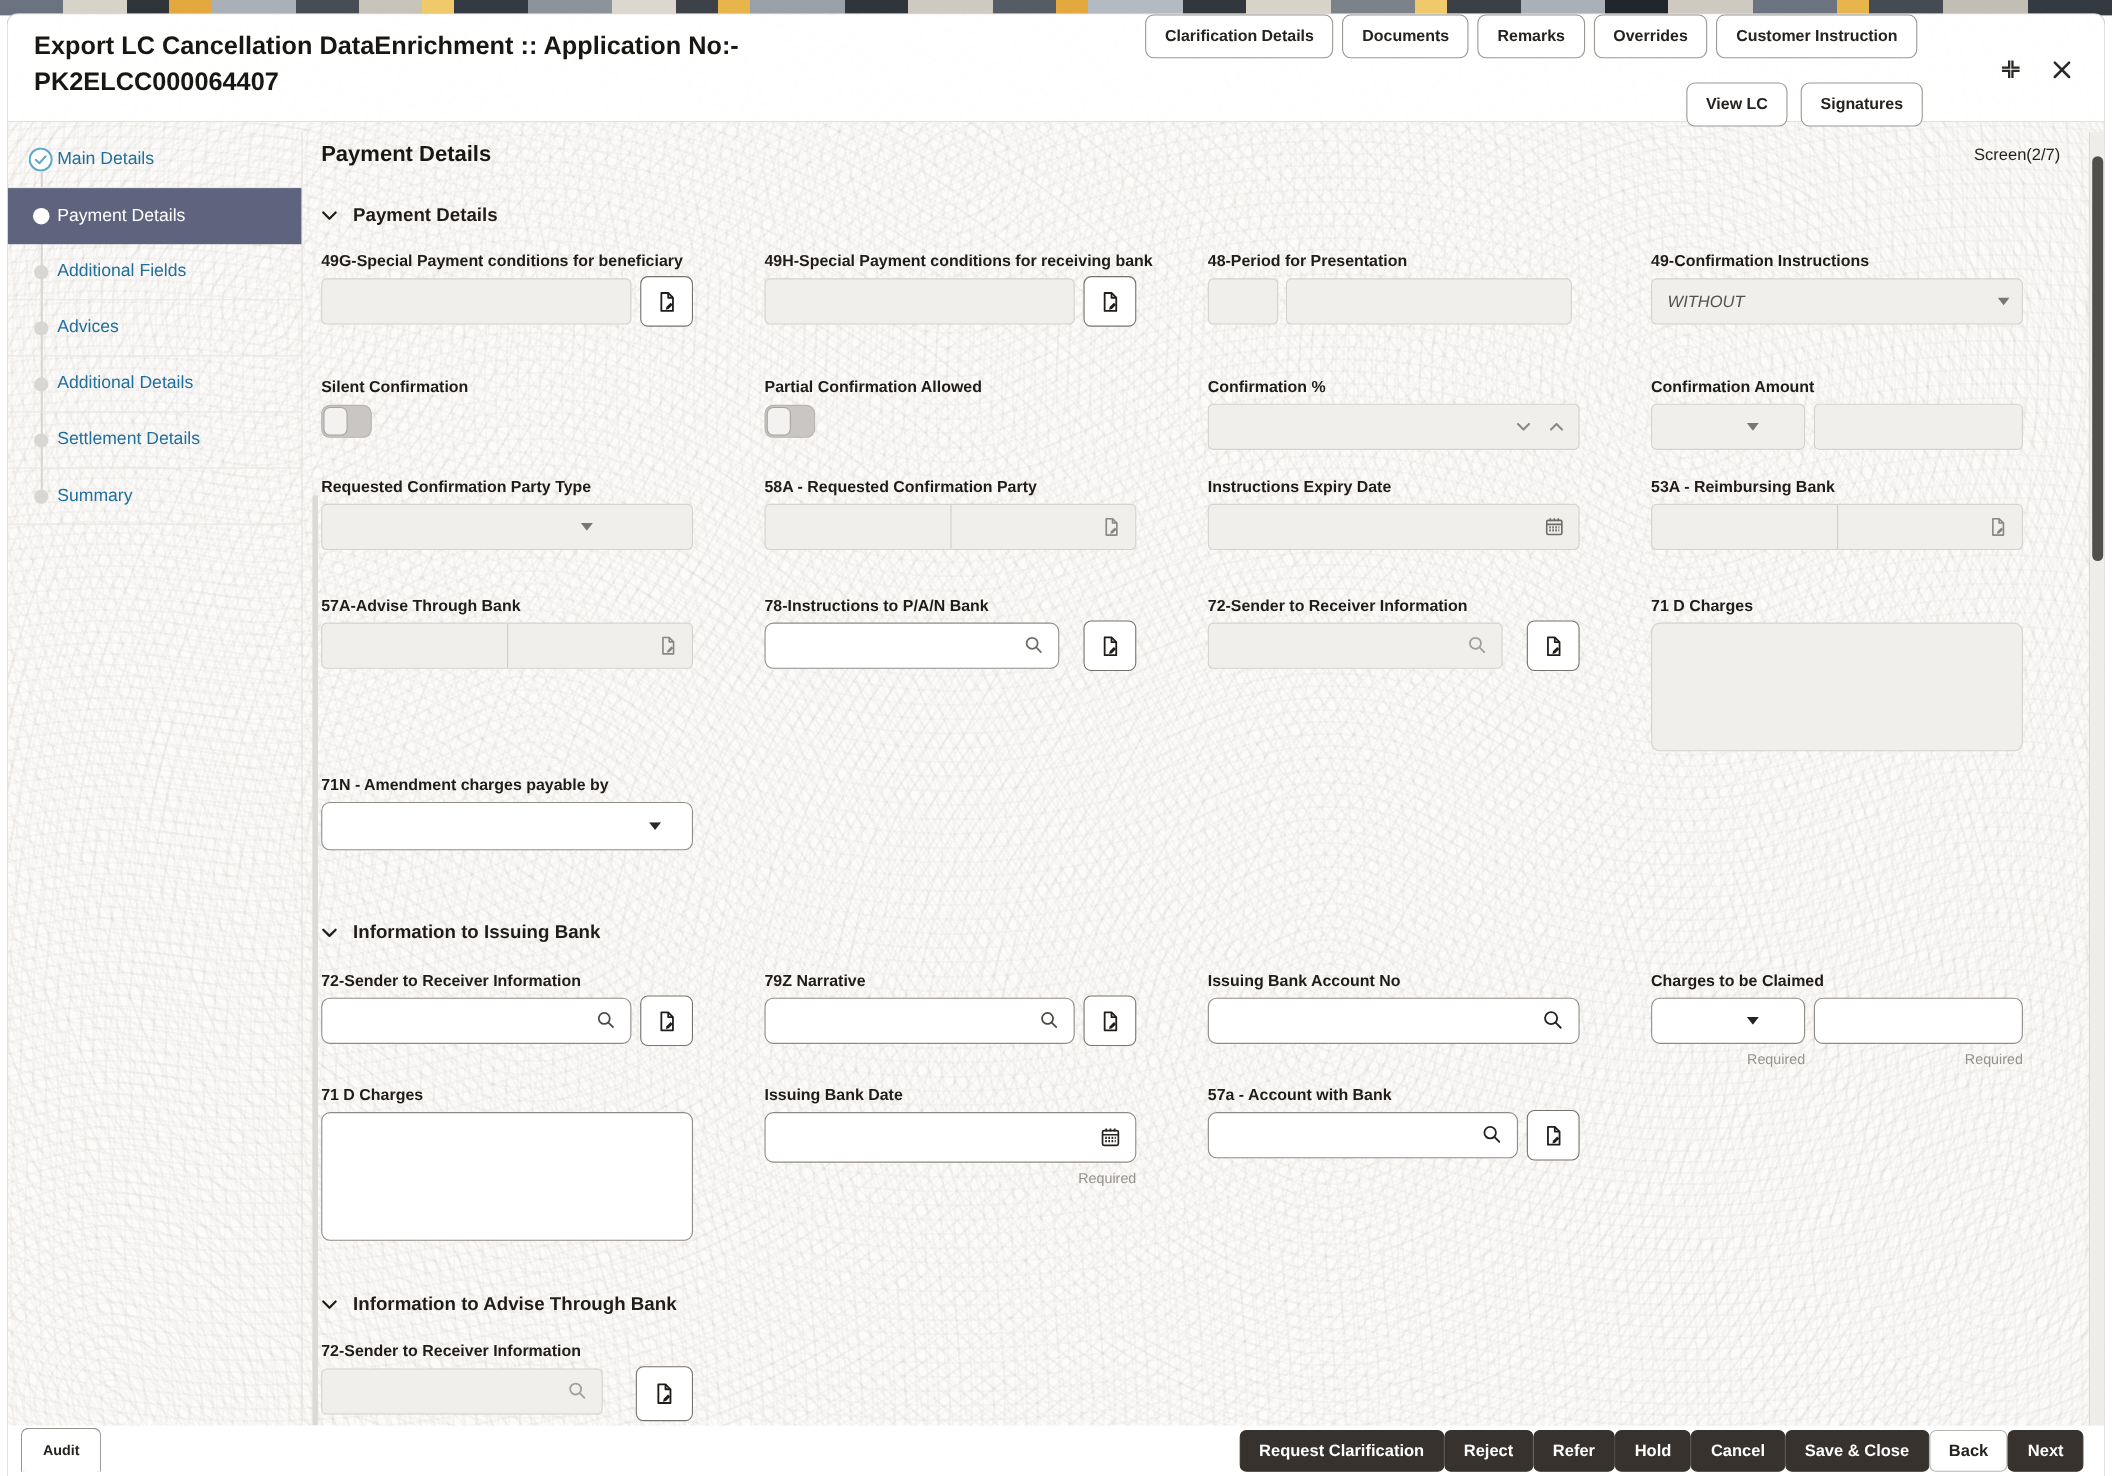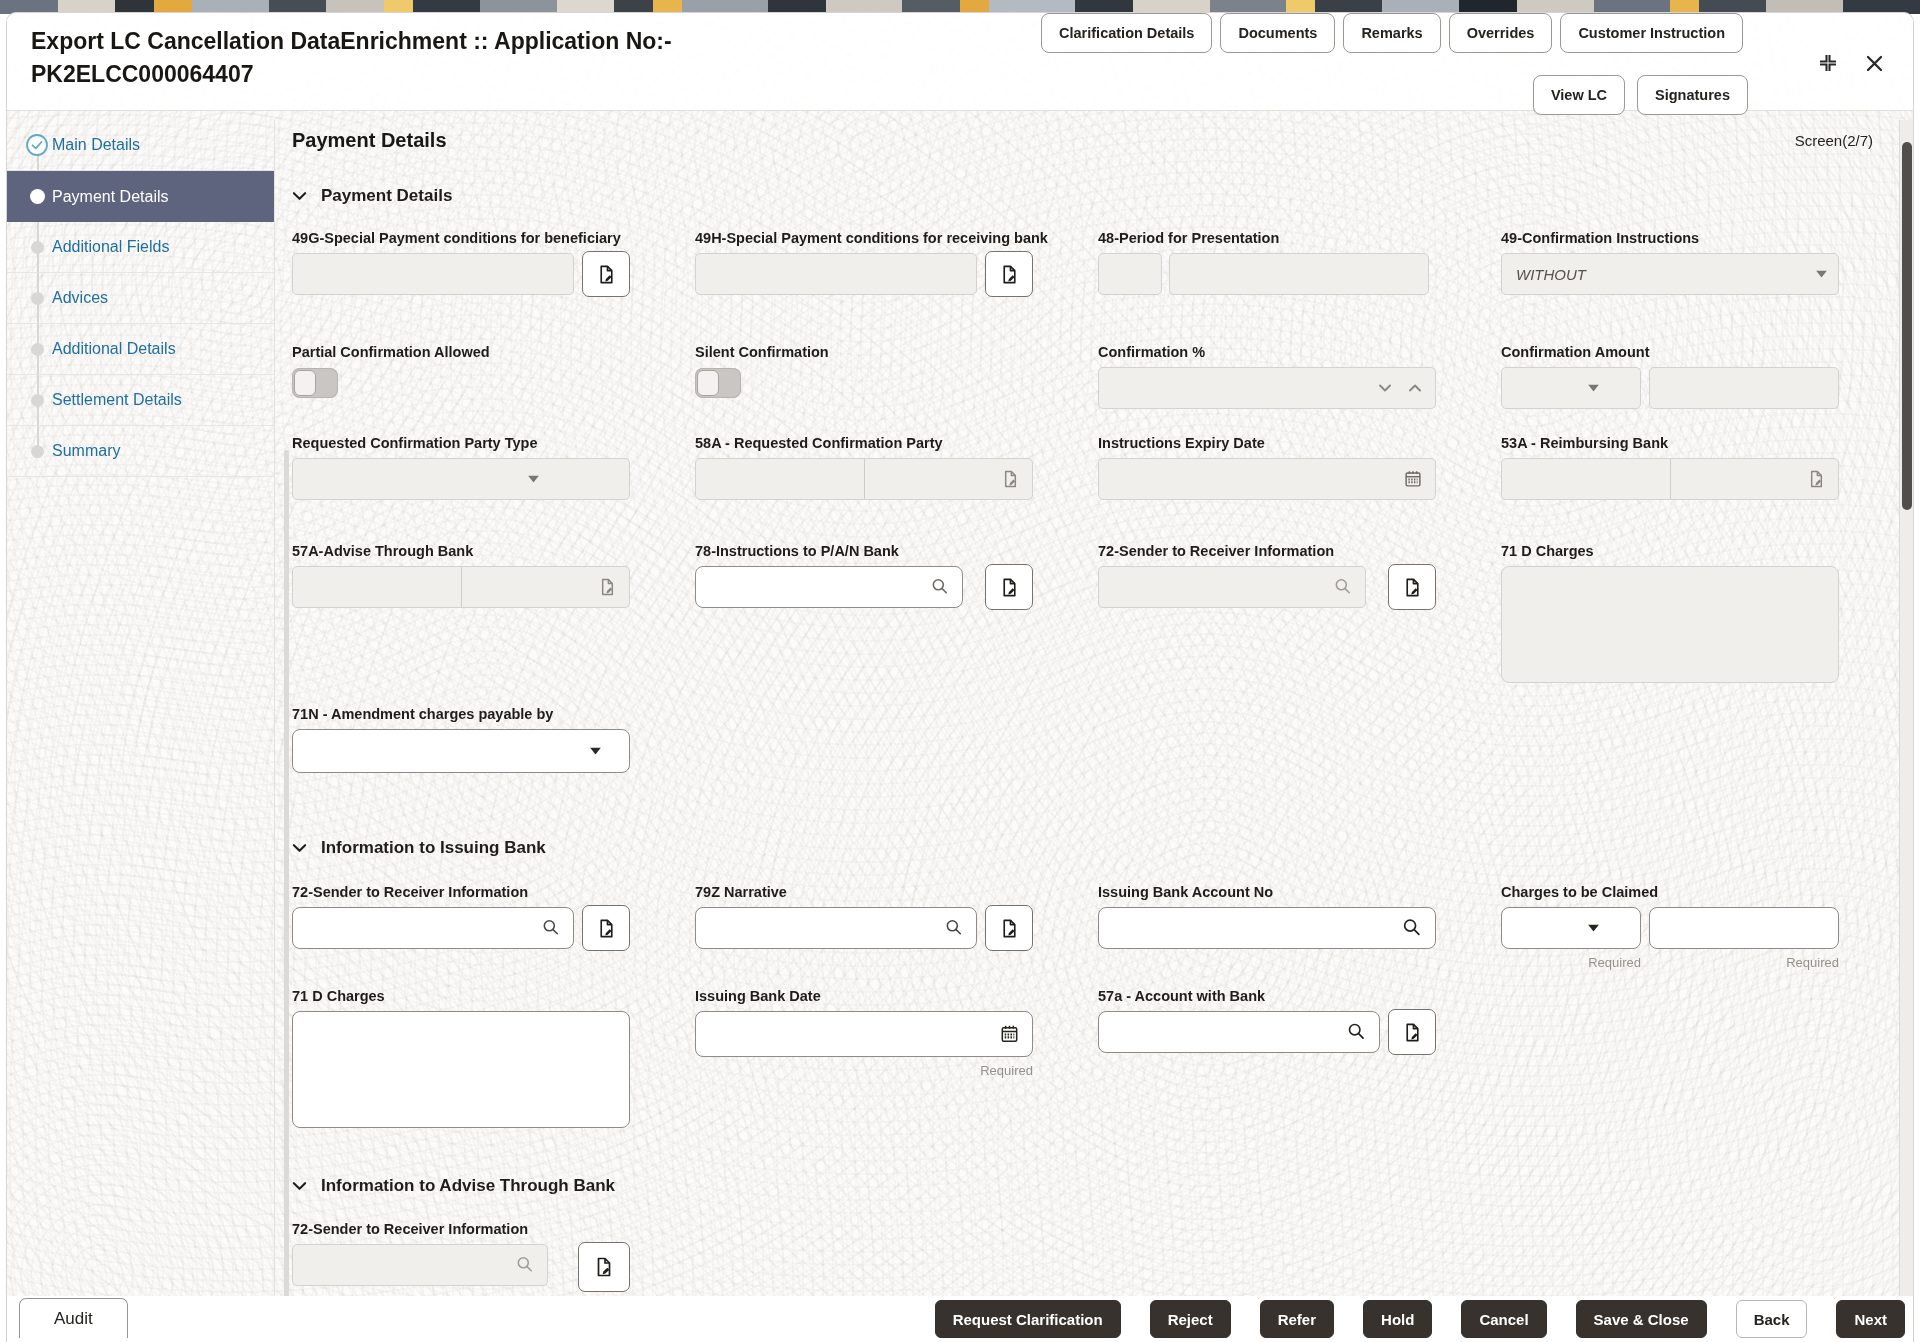--- a/index.html
+++ b/index.html
@@ -69,23 +69,23 @@
   .sel-text { font-size:15px; color:#55514d; padding-left:14px; }
   .req { font-size:13px; color:#95918c; text-align:right; margin-top:6px; }
   .col { display:flex; flex-direction:column; }
 
   
   .scrollbar { position:absolute; top:107px; right:0; width:14px; bottom:0; background:#efedea; border-left:1px solid #dddbd8; }
   .scroll-thumb { position:absolute; left:2px; width:10px; top:22px; height:368px; background:#514f4c; border-radius:5px; }
 
   
   .ft { position:absolute; left:0; right:0; bottom:0; height:46px; background:#ffffff; }
-  .audit { position:absolute; left:12px; top:2px; height:40px; padding:0 34px; background:#fff; border:1px solid #97948f;
-    border-radius:7px 7px 0 0; border-bottom:none; font-family:inherit; font-size:17px; font-weight:400; color:#25221f; cursor:pointer; }
-  .ft-group { position:absolute; right:8px; top:4px; display:flex; gap:29px; }
+  .audit { position:absolute; left:12px; top:2px; height:40px; padding:0 19px; background:#fff; border:1px solid #97948f;
+    border-radius:7px 7px 0 0; border-bottom:none; font-family:inherit; font-size:13px; font-weight:700; color:#25221f; cursor:pointer; }
+  .ft-group { position:absolute; right:19px; top:4px; display:flex; }
   .fbtn { height:38px; padding:0 17px; border-radius:6px; font-family:inherit; font-size:15px; font-weight:700; cursor:pointer; white-space:nowrap; }
   .fbtn.dark { background:#37322e; border:1px solid #37322e; color:#ffffff; }
   .fbtn.light { background:#ffffff; border:1px solid #b9b6b2; color:#25221f; }
 </style>
 </head>
 <body>
 
 <svg width="0" height="0" style="position:absolute">
   <defs>
     <g id="i-doc">
@@ -241,27 +241,27 @@
                 <svg class="tri" viewBox="0 0 11 7" fill="#7a7773">
                   <use href="#i-tri"></use>
                 </svg>
               </span>
           </div>
         </div>
       </div>
 
       <div class="row" style="top:224px;">
         <div>
-          <div class="flabel">Partial Confirmation Allowed</div>
+          <div class="flabel">Silent Confirmation</div>
           <div class="toggle" style="margin-top:8px;">
               <span class="knob"></span>
             </div>
         </div>
         <div>
-          <div class="flabel">Silent Confirmation</div>
+          <div class="flabel">Partial Confirmation Allowed</div>
           <div class="toggle" style="margin-top:8px;">
               <span class="knob"></span>
             </div>
         </div>
         <div>
           <div class="flabel">Confirmation %</div>
           <div class="ibx dis">
             <span class="ic-right" style="right:44px;">
                 <svg width="12" height="8" viewBox="0 0 12 8">
                   <use href="#i-step"></use>

